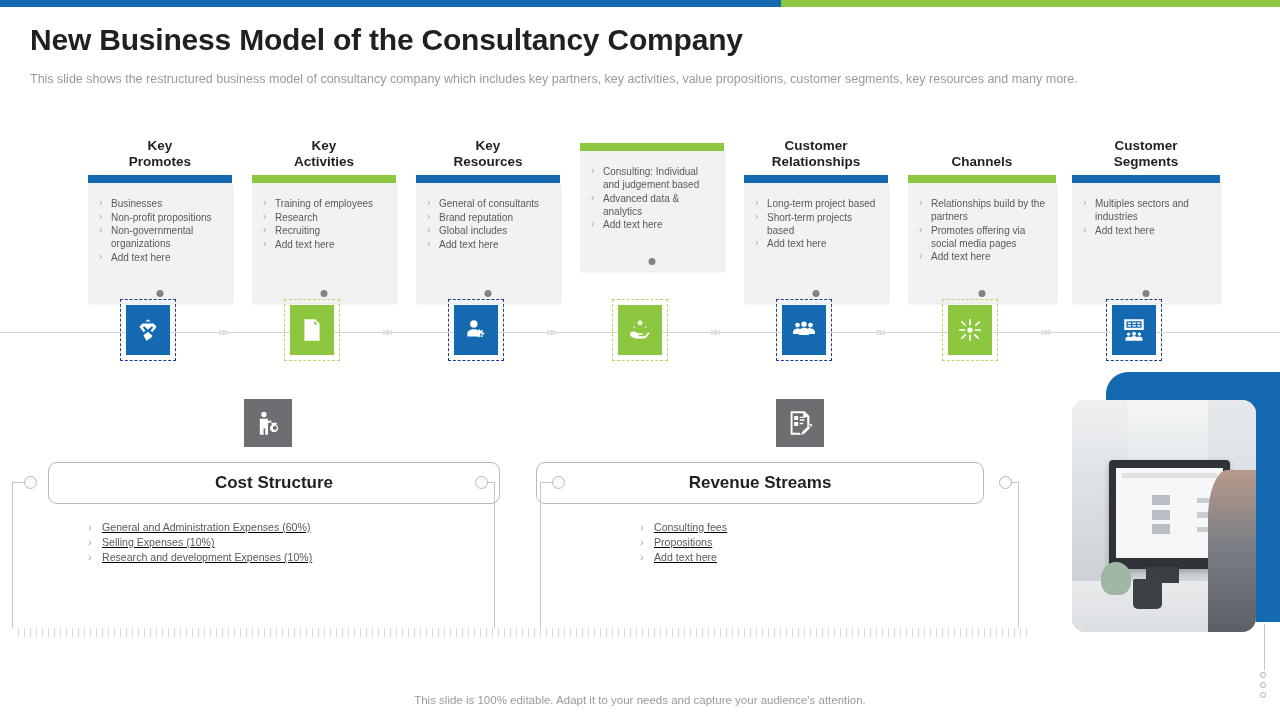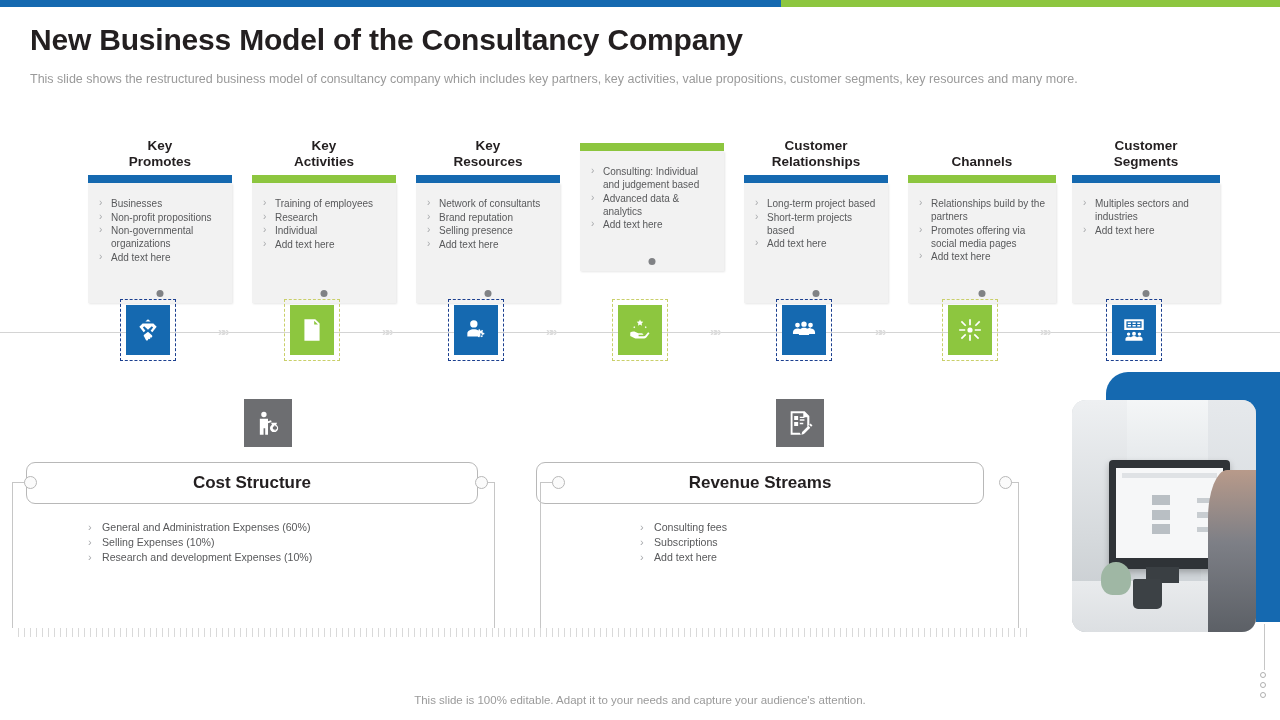--- a/index.html
+++ b/index.html
@@ -92,21 +92,21 @@
   .panel-bar {
     position: absolute; height: 42px; border: 1px solid #b8b8b8;
     border-radius: 9px; background: #ffffff;
     display: flex; align-items: center; justify-content: center;
     font-size: 17px; font-weight: bold; color: #231f20;
   }
   .knob {
     position: absolute; width: 13px; height: 13px; border-radius: 50%;
     border: 1px solid #b8b8b8; background: #fbfbfb; top: 14px; z-index: 3;
   }
-  .panel-list { position: absolute; }
+  .panel-list { position: absolute; text-decoration: underline; }
   .panel-list li { font-size: 10.6px; line-height: 14.6px; padding-left: 22px; }
   .panel-list li::before { left: 8px; top: -0.5px; font-size: 11px; }
   .bracket { position: absolute; border-left: 1px solid #c6c6c6; width: 1px; }
   .bracket-h { position: absolute; border-top: 1px solid #c6c6c6; height: 1px; }
 
   
   .ruler {
     position: absolute; left: 18px; top: 628px; width: 1010px; height: 9px;
     background-image: repeating-linear-gradient(to right,
       #d9d9d9 0px, #d9d9d9 1px, transparent 1px, transparent 6px);
@@ -199,38 +199,38 @@
     <div class="col" style="left: 240px; width: 144px;">
       <div class="col-head">
         <div>Key</div>
         <div>Activities</div>
       </div>
       <div class="col-bar green"></div>
       <div class="col-card">
         <ul class="bullets">
           <li>Training of employees</li>
           <li>Research</li>
-          <li>Individual</li>
+          <li>Recruiting</li>
           <li>Add text here</li>
         </ul>
         <div class="card-dot"></div>
       </div>
       <div class="stem"></div>
     </div>
     <div class="col" style="left: 404px; width: 144px;">
       <div class="col-head">
         <div>Key</div>
         <div>Resources</div>
       </div>
       <div class="col-bar blue"></div>
       <div class="col-card">
         <ul class="bullets">
-          <li>Network of consultants</li>
+          <li>General of consultants</li>
           <li>Brand reputation</li>
-          <li>Selling presence</li>
+          <li>Global includes</li>
           <li>Add text here</li>
         </ul>
         <div class="card-dot"></div>
       </div>
       <div class="stem"></div>
     </div>
     <div class="col" style="left: 568px; width: 144px;">
       <div class="col-bar green"></div>
       <div class="col-card">
         <ul class="bullets">
@@ -341,21 +341,21 @@
       </svg>
     </div>
   </div>
 
 <div id="panels">
     <div class="panel-icon" style="left: 244px; top: 399px;">
       <svg viewBox="0 0 24 24">
         <path d="M8.5 2.4a2.3 2.3 0 110 4.6 2.3 2.3 0 010-4.6zM5 8.4h7v2.2l2.6-.9.5 1.5-3.1 1.1V22H9.6v-5.6H8.2V22H5V8.4zm11.6 3.4h3.2l-.8 1.6c1 .6 1.7 1.7 1.7 3 0 1.9-1.6 3.4-3.5 3.4s-3.5-1.5-3.5-3.4c0-1.3.7-2.4 1.7-3l-.8-1.6h1.9zm1.1 3c-.9 0-1.6.6-1.6 1.4s.7 1.4 1.6 1.4v.8h.7v-.8c.8-.1 1.4-.7 1.4-1.4 0-.8-.7-1.4-1.6-1.4v-.8h-.7v.8z"></path>
       </svg>
     </div>
-    <div class="panel-bar" style="left: 26px; top: 462px; width: 452px;">
+    <div class="panel-bar" style="left: 48px; top: 462px; width: 452px;">
       <span>Cost Structure</span>
     </div>
     <div class="knob" style="left: 24px; top: 476px;"></div>
     <div class="bracket" style="left: 12px; top: 482px; height: 146px;"></div>
     <div class="bracket-h" style="left: 12px; top: 482px; width: 13px;"></div>
     <div class="knob" style="left: 475px; top: 476px;"></div>
     <div class="bracket" style="left: 494px; top: 482px; height: 146px;"></div>
     <div class="bracket-h" style="left: 481px; top: 482px; width: 13px;"></div>
     <ul class="bullets panel-list" style="left: 80px; top: 520px; width: 392px;">
       <li>General and Administration Expenses (60%)</li>
@@ -371,21 +371,21 @@
       <span>Revenue Streams</span>
     </div>
     <div class="knob" style="left: 552px; top: 476px;"></div>
     <div class="bracket" style="left: 540px; top: 482px; height: 146px;"></div>
     <div class="bracket-h" style="left: 540px; top: 482px; width: 13px;"></div>
     <div class="knob" style="left: 999px; top: 476px;"></div>
     <div class="bracket" style="left: 1018px; top: 482px; height: 146px;"></div>
     <div class="bracket-h" style="left: 1005px; top: 482px; width: 13px;"></div>
     <ul class="bullets panel-list" style="left: 632px; top: 520px; width: 388px;">
       <li>Consulting fees</li>
-      <li>Subscriptions</li>
+      <li>Propositions</li>
       <li>Add text here</li>
     </ul>
   </div>
 
 <div class="ruler"></div>
 
 <div class="photo-wrap">
   <div class="photo-blue"></div>
   <div class="photo">
     <div class="ph-wallL"></div>

